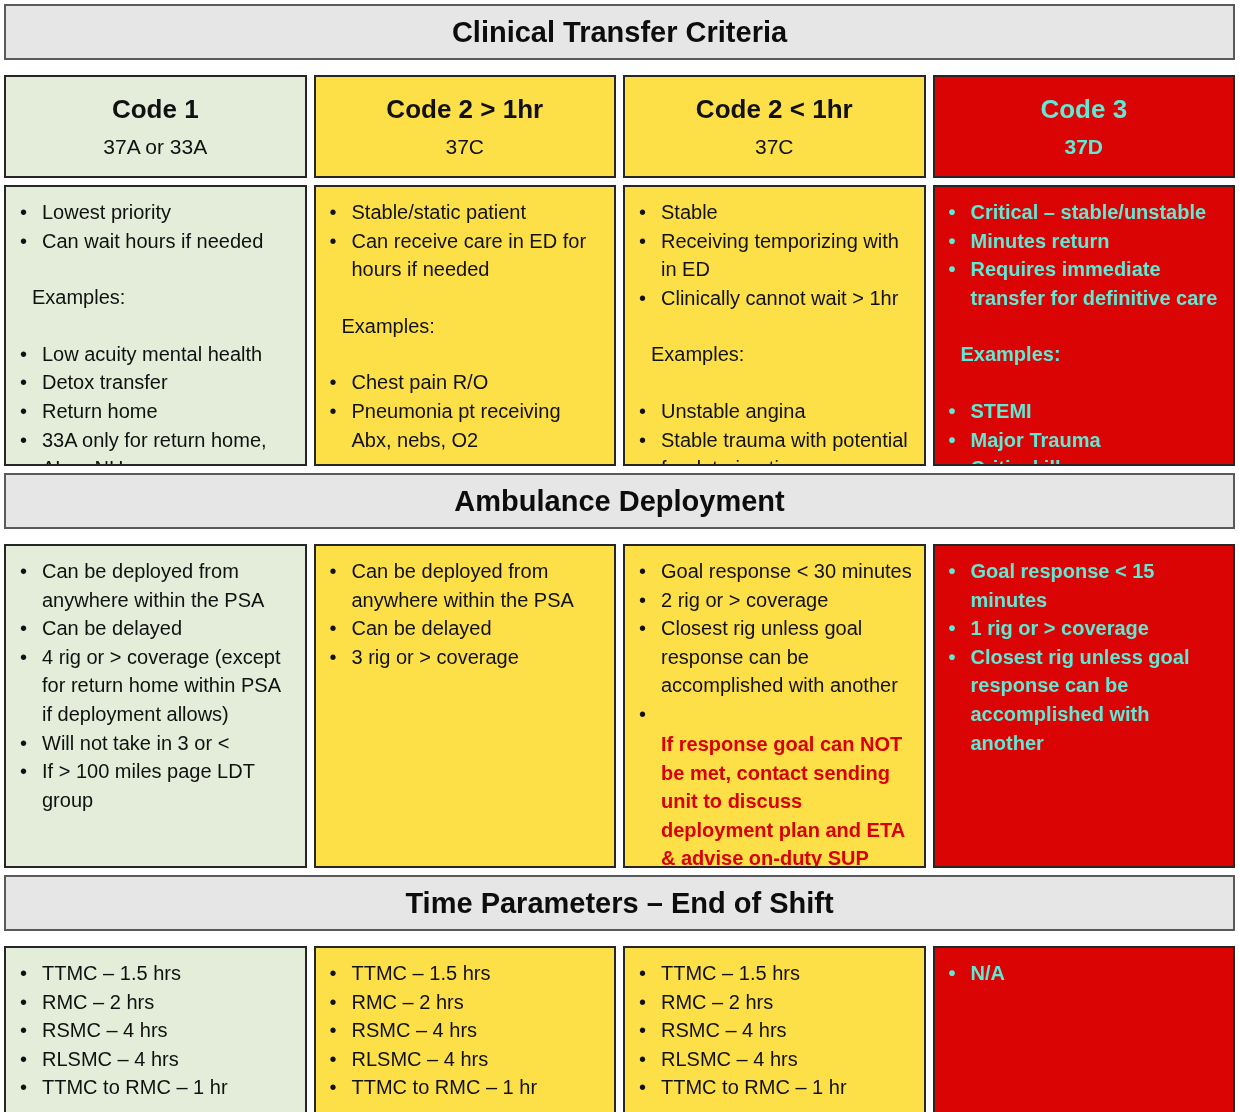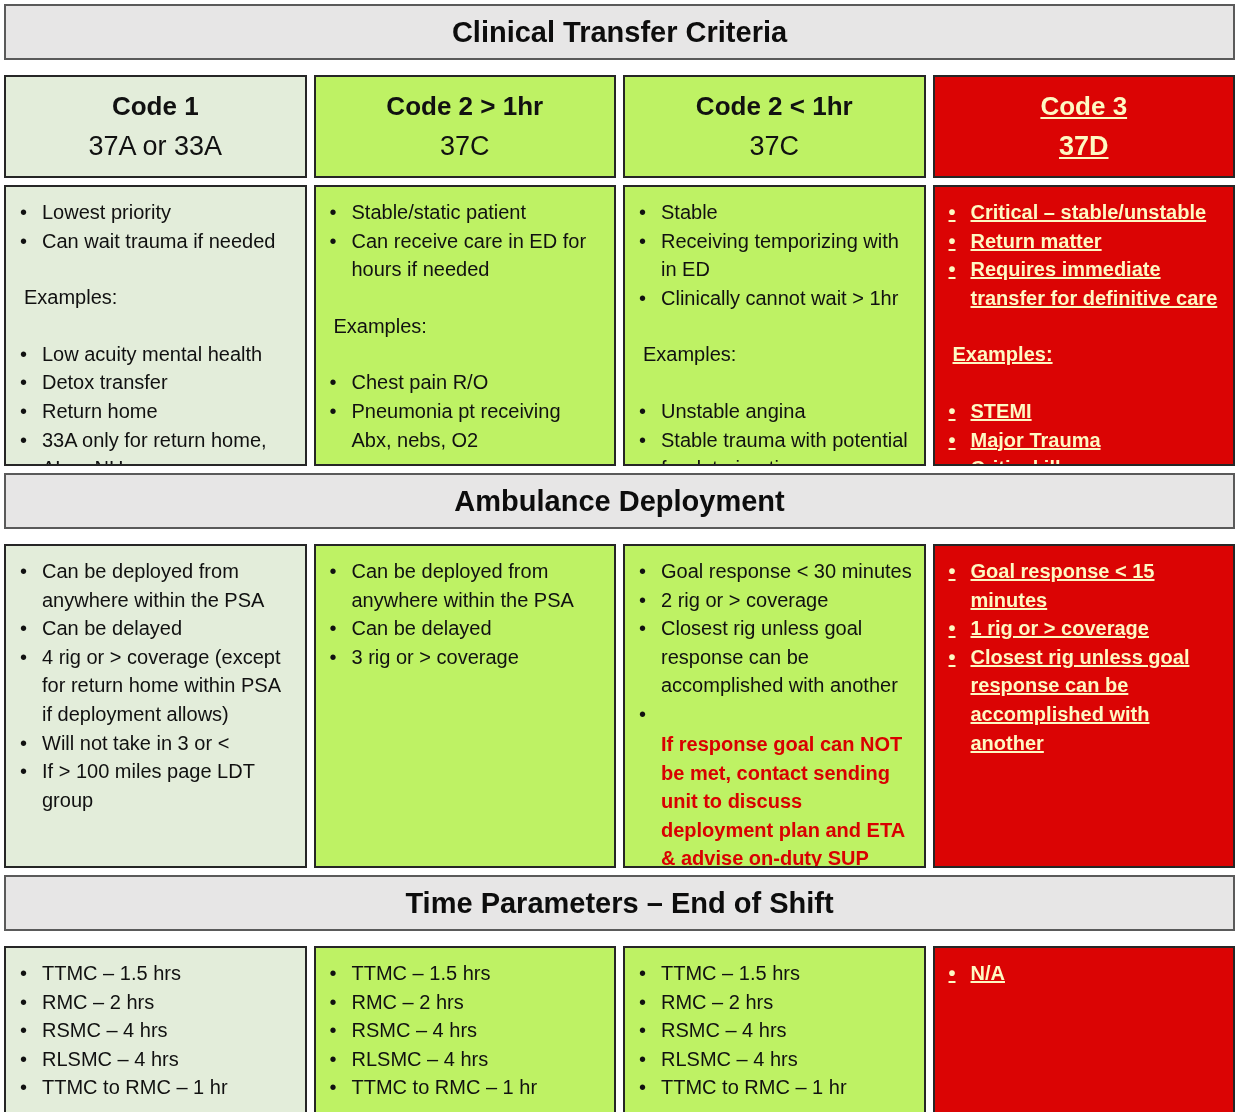--- a/index.html
+++ b/index.html
@@ -29,35 +29,35 @@
     gap: 7px;
     margin-bottom: 7px;
   }
   .grid:last-child { margin-bottom: 0; }
   .cell {
     border: 2px solid #262626;
     background: #ffffff;
     overflow: hidden;
   }
   .theme-green { background: #E3EDDA; }
-  .theme-cream { background: #bef264; }
-  .theme-red   { background: #DB0404; color: #fef9c3; font-weight: 700; text-decoration: underline; }
+  .theme-cream { background: #fde047; }
+  .theme-red   { background: #DB0404; color: #5eead4; font-weight: 700; }
   .grid-header .cell { height: 103px; display: flex; flex-direction: column; justify-content: space-evenly; align-items: center; text-align: center; padding: 6px 4px; }
   .grid-clinical .cell   { height: 281px; }
   .grid-deployment .cell { height: 324px; }
   .grid-time .cell       { height: 186px; }
   .body-cell { padding: 11px 10px 8px 14px; font-size: 20px; line-height: 1.43; }
   .header-title { font-size: 26px; font-weight: 700; }
-  .header-subtitle { font-size: 27px; font-weight: 400; }
+  .header-subtitle { font-size: 21px; font-weight: 400; }
   .theme-red .header-subtitle { font-weight: 700; }
   .bullet-row { display: flex; align-items: flex-start; }
   .dot { flex: 0 0 22px; width: 22px; }
   .btext { flex: 1; }
   .bullet-row.strong .btext { color: #D90000; font-weight: 700; margin-top: 30px; }
-  .label { margin: 28px 4px; }
+  .label { margin: 28px 12px; }
 </style>
 </head>
 <body>
 
 <div>
   <div class="banner">Clinical Transfer Criteria</div>
   <div class="grid grid-header">
       <div class="cell theme-green">
         <div class="header-title">Code 1</div>
         <div class="header-subtitle">37A or 33A</div>
@@ -76,21 +76,21 @@
       </div>
     </div>
   <div class="grid grid-clinical">
       <div class="cell body-cell theme-green">
         <div class="bullet-row">
           <span class="dot">•</span>
           <span class="btext">Lowest priority</span>
         </div>
         <div class="bullet-row">
           <span class="dot">•</span>
-          <span class="btext">Can wait trauma if needed</span>
+          <span class="btext">Can wait hours if needed</span>
         </div>
         <div class="label">Examples:</div>
         <div class="bullet-row">
           <span class="dot">•</span>
           <span class="btext">Low acuity mental health</span>
         </div>
         <div class="bullet-row">
           <span class="dot">•</span>
           <span class="btext">Detox transfer</span>
         </div>
@@ -145,21 +145,21 @@
           <span class="btext">Stable trauma with potential for deterioration</span>
         </div>
       </div>
       <div class="cell body-cell theme-red">
         <div class="bullet-row">
           <span class="dot">•</span>
           <span class="btext">Critical – stable/unstable</span>
         </div>
         <div class="bullet-row">
           <span class="dot">•</span>
-          <span class="btext">Return matter</span>
+          <span class="btext">Minutes return</span>
         </div>
         <div class="bullet-row">
           <span class="dot">•</span>
           <span class="btext">Requires immediate transfer for definitive care</span>
         </div>
         <div class="label">Examples:</div>
         <div class="bullet-row">
           <span class="dot">•</span>
           <span class="btext">STEMI</span>
         </div>

